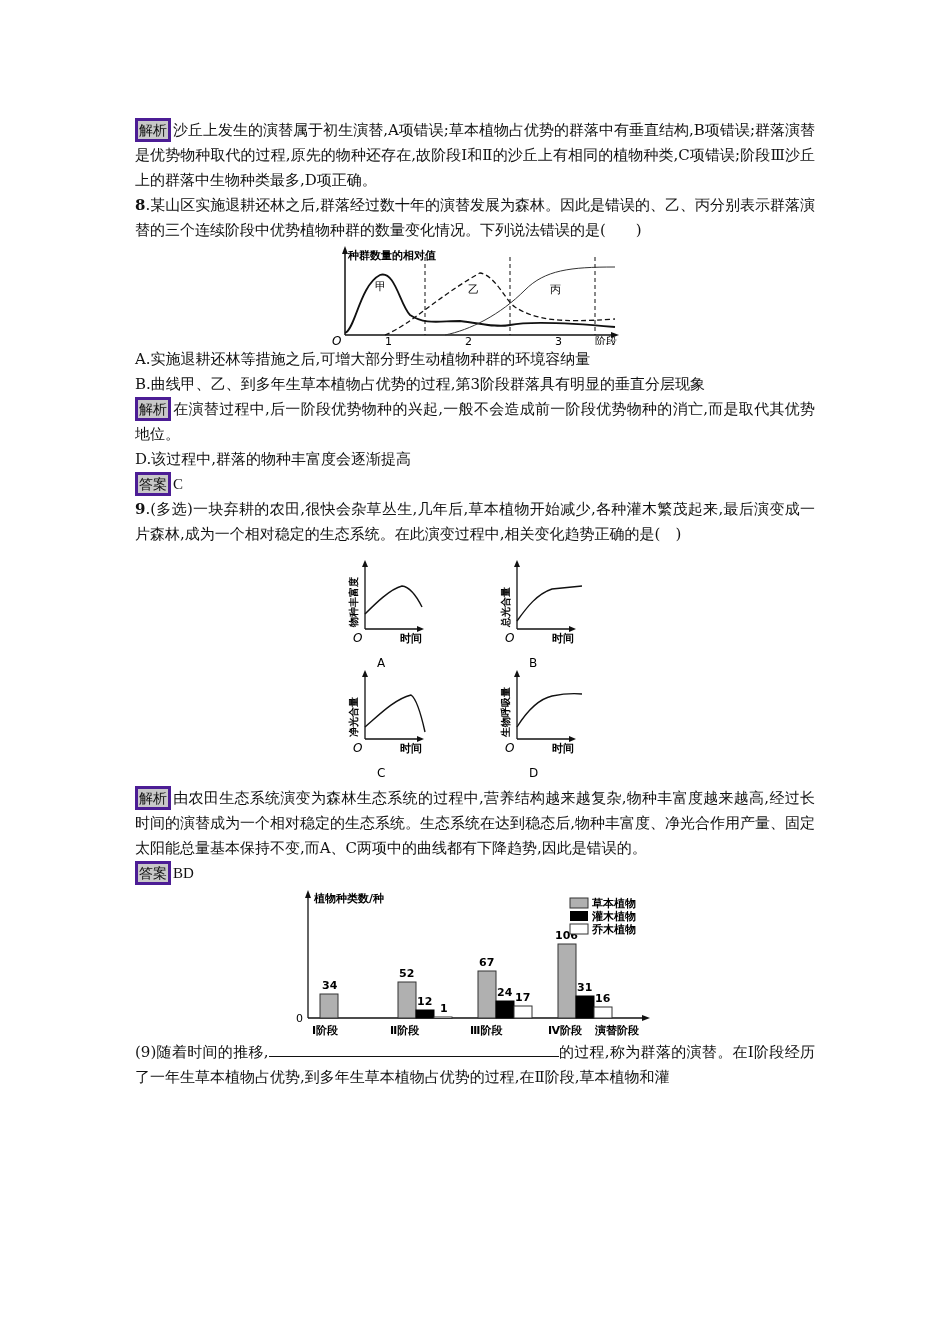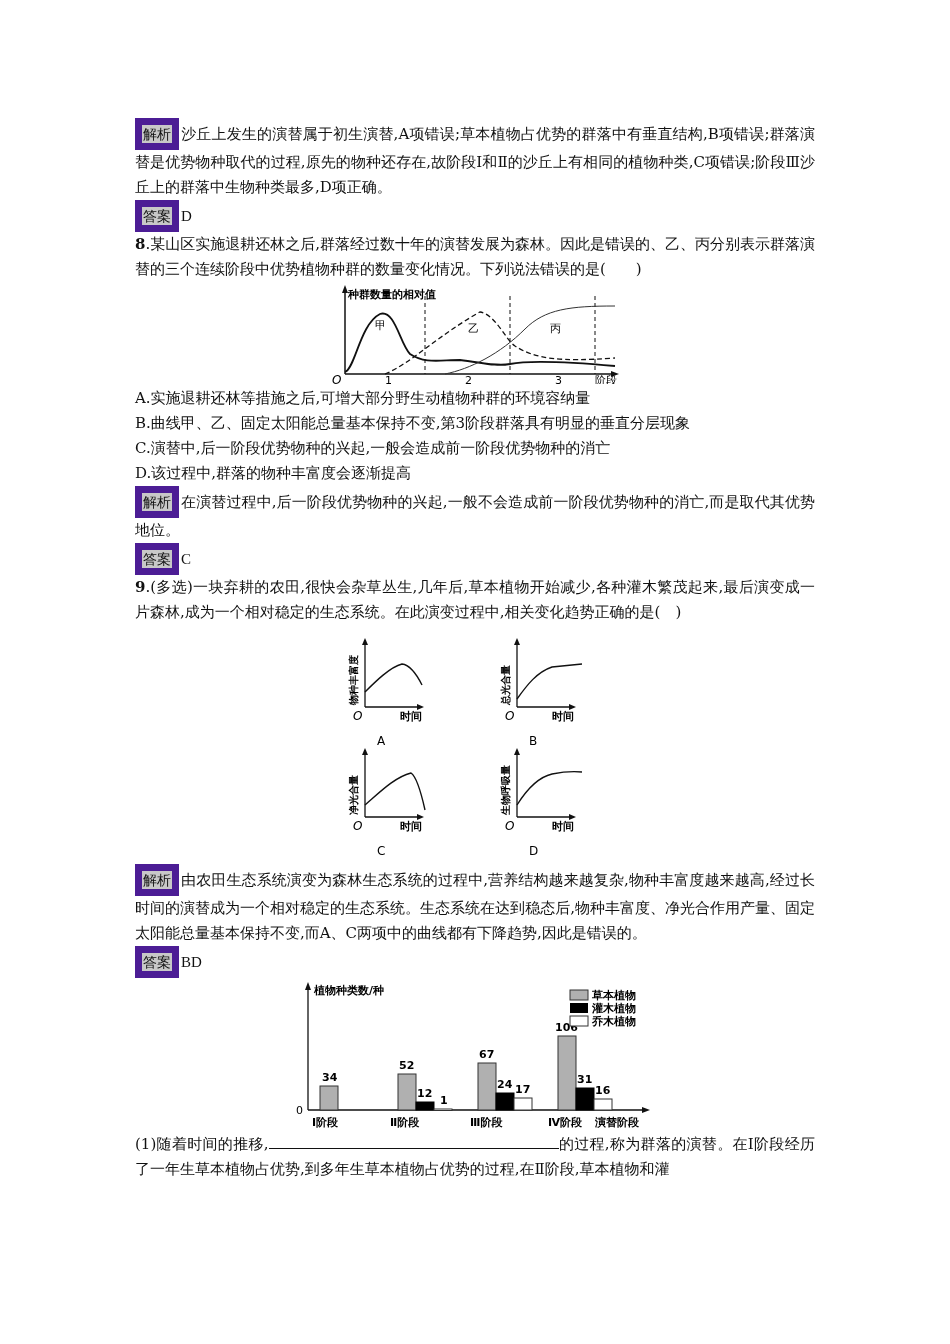--- a/index.html
+++ b/index.html
@@ -1,36 +1,33 @@
 <!DOCTYPE html>
 <html><head>
 <meta charset="utf-8">
 <style>
   html, body { margin:0; padding:0; background:#fff; }
   body { width:950px; height:1344px; position:relative; overflow:hidden;
          font-family: "DejaVu Serif", "Liberation Serif", serif; color:#111; }
   .page { position:absolute; left:135px; top:118px; width:680px; font-size:15px; line-height:25px; }
   .para { margin:0; text-align:justify; }
-  .tag { display:inline-block; background:#c8c8c8; border:7px solid #4c1d95; padding:0 1px; line-height:18px; margin-right:2px; font-family:"DejaVu Sans", sans-serif; font-size:14px; }
+  .tag { display:inline-block; background:#c8c8c8; border:3px solid #4c1d95; padding:0 1px; line-height:18px; margin-right:2px; font-family:"DejaVu Sans", sans-serif; font-size:14px; }
   .qnum { font-weight:bold; }
   .answer-val { font-family:"Liberation Serif", serif; }
   .fig { position:relative; margin:2px 0; }
   svg text { font-family:"DejaVu Sans", sans-serif; }
   .blank { display:inline-block; width:290px; border-bottom:1.5px solid #111; height:16px; vertical-align:baseline; }
 </style>
 </head>
 <body>
 
 <div class="page">
 
   <p class="para">
     <span class="tag">解析</span><span>沙丘上发生的演替属于初生演替,A项错误;草本植物占优势的群落中有垂直结构,B项错误;群落演替是优势物种取代的过程,原先的物种还存在,故阶段Ⅰ和Ⅱ的沙丘上有相同的植物种类,C项错误;阶段Ⅲ沙丘上的群落中生物种类最多,D项正确。</span>
-  </p>
-  <p class="para">
-    <span class="tag">答案</span><span class="answer-val">D</span>
   </p>
 
   <p class="para">
     <span class="qnum">8</span><span>.某山区实施退耕还林之后,群落经过数十年的演替发展为森林。因此是错误的、乙、丙分别表示群落演替的三个连续阶段中优势植物种群的数量变化情况。下列说法错误的是(　　)</span>
   </p>
 
   <div class="fig" style="height:100px;text-decoration:underline;">
     <svg width="680" height="100" viewBox="0 0 680 100">
       <g transform="translate(195,0)">
 
@@ -55,27 +52,26 @@
 
         <path d="M115,90 C140,85 170,70 195,45 C215,25 240,22 285,22" fill="none" stroke="#333" stroke-width="1"></path>
         <text x="45" y="45" font-size="11">甲</text>
         <text x="138" y="48" font-size="11">乙</text>
         <text x="220" y="48" font-size="11">丙</text>
       </g>
     </svg>
   </div>
 
   <p class="para">A.实施退耕还林等措施之后,可增大部分野生动植物种群的环境容纳量</p>
-  <p class="para">B.曲线甲、乙、固定太阳能总量基本保持不变,第3阶段群落具有明显的垂直分层现象</p>
-  <p class="para">C.演替中,后一阶段优势物种的兴起,一般会造成前一阶段优势物种的消亡</p>
-  <p class="para">D.该过程中,群落的物种丰富度会逐渐提高</p>
-
+  <p class="para">B.曲线甲、乙、到多年生草本植物占优势的过程,第3阶段群落具有明显的垂直分层现象</p>
   <p class="para">
     <span class="tag">解析</span><span>在演替过程中,后一阶段优势物种的兴起,一般不会造成前一阶段优势物种的消亡,而是取代其优势地位。</span>
   </p>
+
+  <p class="para">D.该过程中,群落的物种丰富度会逐渐提高</p>
   <p class="para">
     <span class="tag">答案</span><span class="answer-val">C</span>
   </p>
 
   <p class="para">
     <span class="qnum">9</span><span>.(多选)一块弃耕的农田,很快会杂草丛生,几年后,草本植物开始减少,各种灌木繁茂起来,最后演变成一片森林,成为一个相对稳定的生态系统。在此演变过程中,相关变化趋势正确的是(　)</span>
   </p>
 
   <div class="fig" style="height:235px;">
     <svg width="680" height="235" viewBox="0 0 680 235">
@@ -184,15 +180,15 @@
           <rect x="280" y="23" width="18" height="10" fill="#000"></rect>
           <text x="302" y="32" font-size="11" font-weight="bold">灌木植物</text>
           <rect x="280" y="36" width="18" height="10" fill="#fff" stroke="#333"></rect>
           <text x="302" y="45" font-size="11" font-weight="bold">乔木植物</text>
         </g>
       </g>
     </svg>
   </div>
 
   <p class="para">
-    <span>(1)随着时间的推移,</span><span class="blank"></span><span>的过程,称为群落的演替。在Ⅰ阶段经历了一年生草本植物占优势,到多年生草本植物占优势的过程,在Ⅱ阶段,草本植物和灌</span>
+    <span>(9)随着时间的推移,</span><span class="blank"></span><span>的过程,称为群落的演替。在Ⅰ阶段经历了一年生草本植物占优势,到多年生草本植物占优势的过程,在Ⅱ阶段,草本植物和灌</span>
   </p>
 </div>
 
 </body></html>

